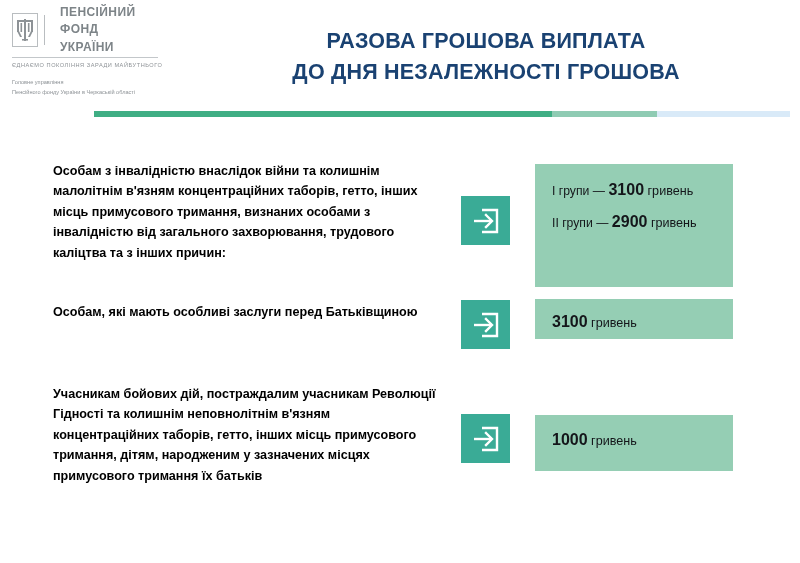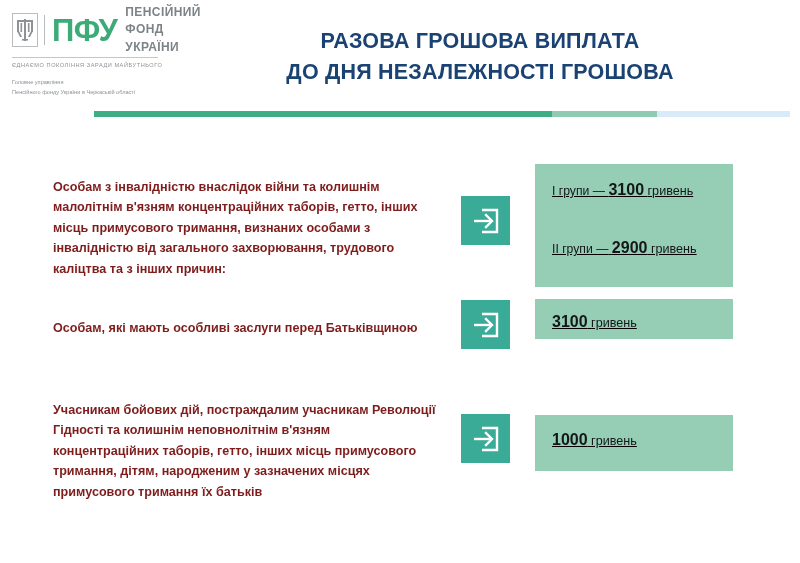--- a/index.html
+++ b/index.html
@@ -80,21 +80,21 @@
   .logo-office {
     margin-top: 9px;
     font-size: 5.6px;
     color: #8d9296;
     line-height: 1.85;
     white-space: nowrap;
   }
 
   .slide-title {
     position: absolute;
-    left: 180px;
+    left: 186px;
     top: 26px;
     width: 600px;
     text-align: center;
     color: #1a4272;
     font-size: 21.5px;
     font-weight: bold;
     line-height: 1.45;
     letter-spacing: 0.2px;
   }
   .slide-title .line { display: block; }
@@ -125,46 +125,44 @@
     width: 800px;
   }
   .row-1 { top: 25px; }
   .row-2 { top: 176px; }
   .row-3 { top: 263px; }
 
   .row-text {
     position: absolute;
     left: 53px;
     width: 385px;
-    color: #7f1d1d;
+    color: #000000;
     font-size: 12.6px;
     font-weight: bold;
     line-height: 1.62;
-    margin-top: 16px;
   }
 
   .arrow-box {
     position: absolute;
     left: 461px;
     width: 49px;
     height: 49px;
     background: #3aab96;
     display: flex;
     align-items: center;
     justify-content: center;
   }
   .arrow-box svg { display: block; }
 
   .amount-box {
     position: absolute;
     left: 535px;
     width: 198px;
     background: #95ceb4;
     box-sizing: border-box;
-    text-decoration: underline;
   }
   .amount-line {
     color: #14161a;
     font-size: 12.6px;
     white-space: nowrap;
   }
   .amount-line .amt {
     font-weight: bold;
     font-size: 16px;
   }
@@ -176,21 +174,21 @@
   }
 
   
   .row-1 .row-text   { top: 19px; }
   .row-1 .arrow-box  { top: 54px; }
   .row-1 .amount-box {
     top: 22px;
     height: 123px;
     padding: 17px 0 0 17px;
   }
-  .row-1 .amount-line + .amount-line { margin-top: 40px; }
+  .row-1 .amount-line + .amount-line { margin-top: 14px; }
 
   
   .row-2 .row-text   { top: 9px; }
   .row-2 .arrow-box  { top: 7px; }
   .row-2 .amount-box {
     top: 6px;
     height: 40px;
     padding: 14px 0 0 17px;
   }
 
@@ -218,21 +216,20 @@
           <rect x="19" y="7" width="2" height="12"></rect>
           <path d="M5 18 h2 l3 6 h-2 z"></path>
           <path d="M21 18 h-2 l-3 6 h2 z"></path>
           <rect x="8.5" y="10" width="1.6" height="9"></rect>
           <rect x="15.9" y="10" width="1.6" height="9"></rect>
           <path d="M5 7 h16 v2 h-16 z"></path>
           <path d="M10 26 h6 v1.6 h-6 z"></path>
         </g>
       </svg>
       <div class="logo-divider"></div>
-      <div class="pfu-mark">ПФУ</div>
       <div class="pfu-words">
         <div>ПЕНСІЙНИЙ</div>
         <div>ФОНД</div>
         <div>УКРАЇНИ</div>
       </div>
     </div>
     <div class="logo-rule"></div>
     <div class="logo-slogan">ЄДНАЄМО ПОКОЛІННЯ ЗАРАДИ МАЙБУТНЬОГО</div>
     <div class="logo-office">
       <div>Головне управління</div>

